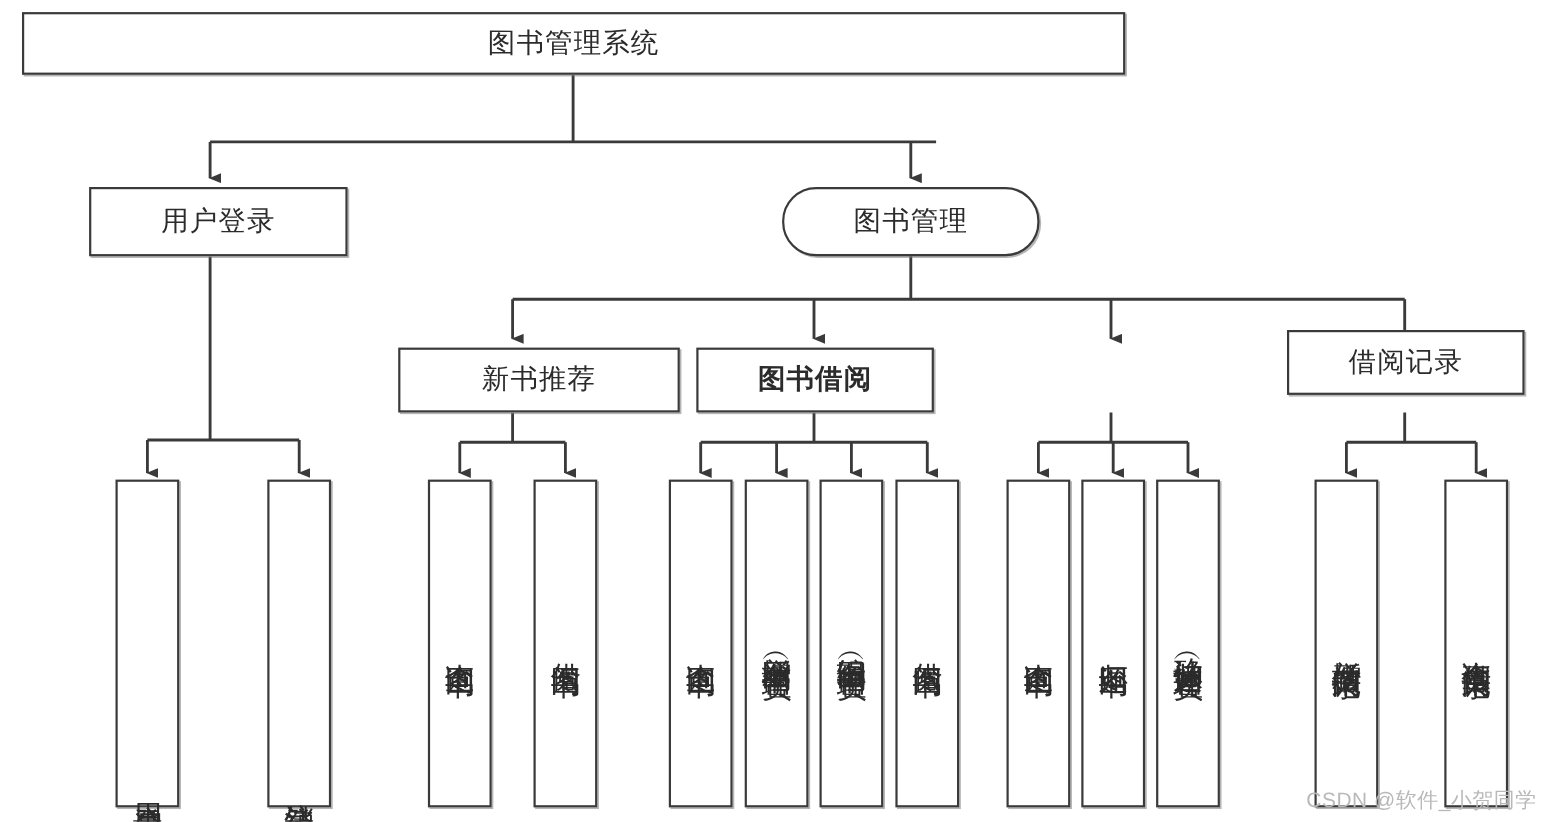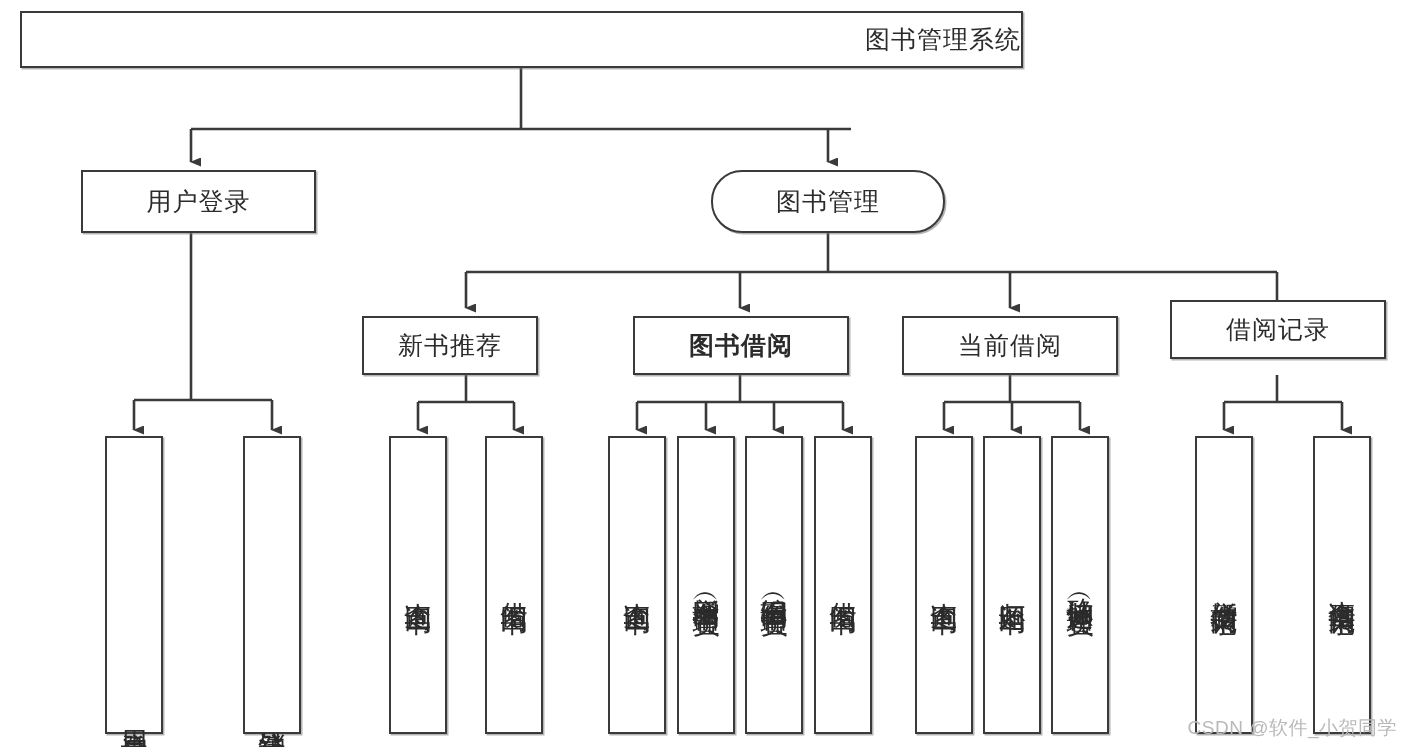--- a/index.html
+++ b/index.html
@@ -35,21 +35,20 @@
     color: #2b2b2b;
     box-shadow: 1.5px 1.5px 0 rgba(120,120,120,0.55);
   }
   .node.horiz {
     font-size: 25px;
     letter-spacing: 1px;
     line-height: 1.1;
   }
   .node.root {
     font-size: 25px;
-    justify-content: flex-end;
   }
   .node.leaf {
     font-size: 27px;
     align-items: center;
     justify-content: center;
     padding: 4px 0;
   }
   .vtext {
     writing-mode: vertical-rl;
     text-orientation: upright;
@@ -140,28 +139,25 @@
     <span>图书管理系统</span>
   </div>
 
   <div class="node horiz" style="left:81px; top:170px; width:235px; height:63px;">
     <span>用户登录</span>
   </div>
   <div class="node horiz" style="left:711px; top:170px; width:234px; height:63px;border-radius:31px;">
     <span>图书管理</span>
   </div>
 
-  <div class="node horiz" style="left:362px; top:316px; width:176px; height:59px;">
+  <div class="node horiz" style="left:362px; top:316px; width:256px; height:59px;">
     <span>新书推荐</span>
   </div>
   <div class="node horiz" style="left:633px; top:316px; width:216px; height:59px;font-weight:bold;">
     <span>图书借阅</span>
-  </div>
-  <div class="node horiz" style="left:902px; top:316px; width:216px; height:59px;">
-    <span>当前借阅</span>
   </div>
   <div class="node horiz" style="left:1170px; top:300px; width:216px; height:59px;">
     <span>借阅记录</span>
   </div>
 
   <div class="node leaf" style="left:105px; top:436px; width:58px; height:298px;">
     <span class="leaf-inner bottomish">
       <span class="vtext">用户登录</span>
     </span>
   </div>

